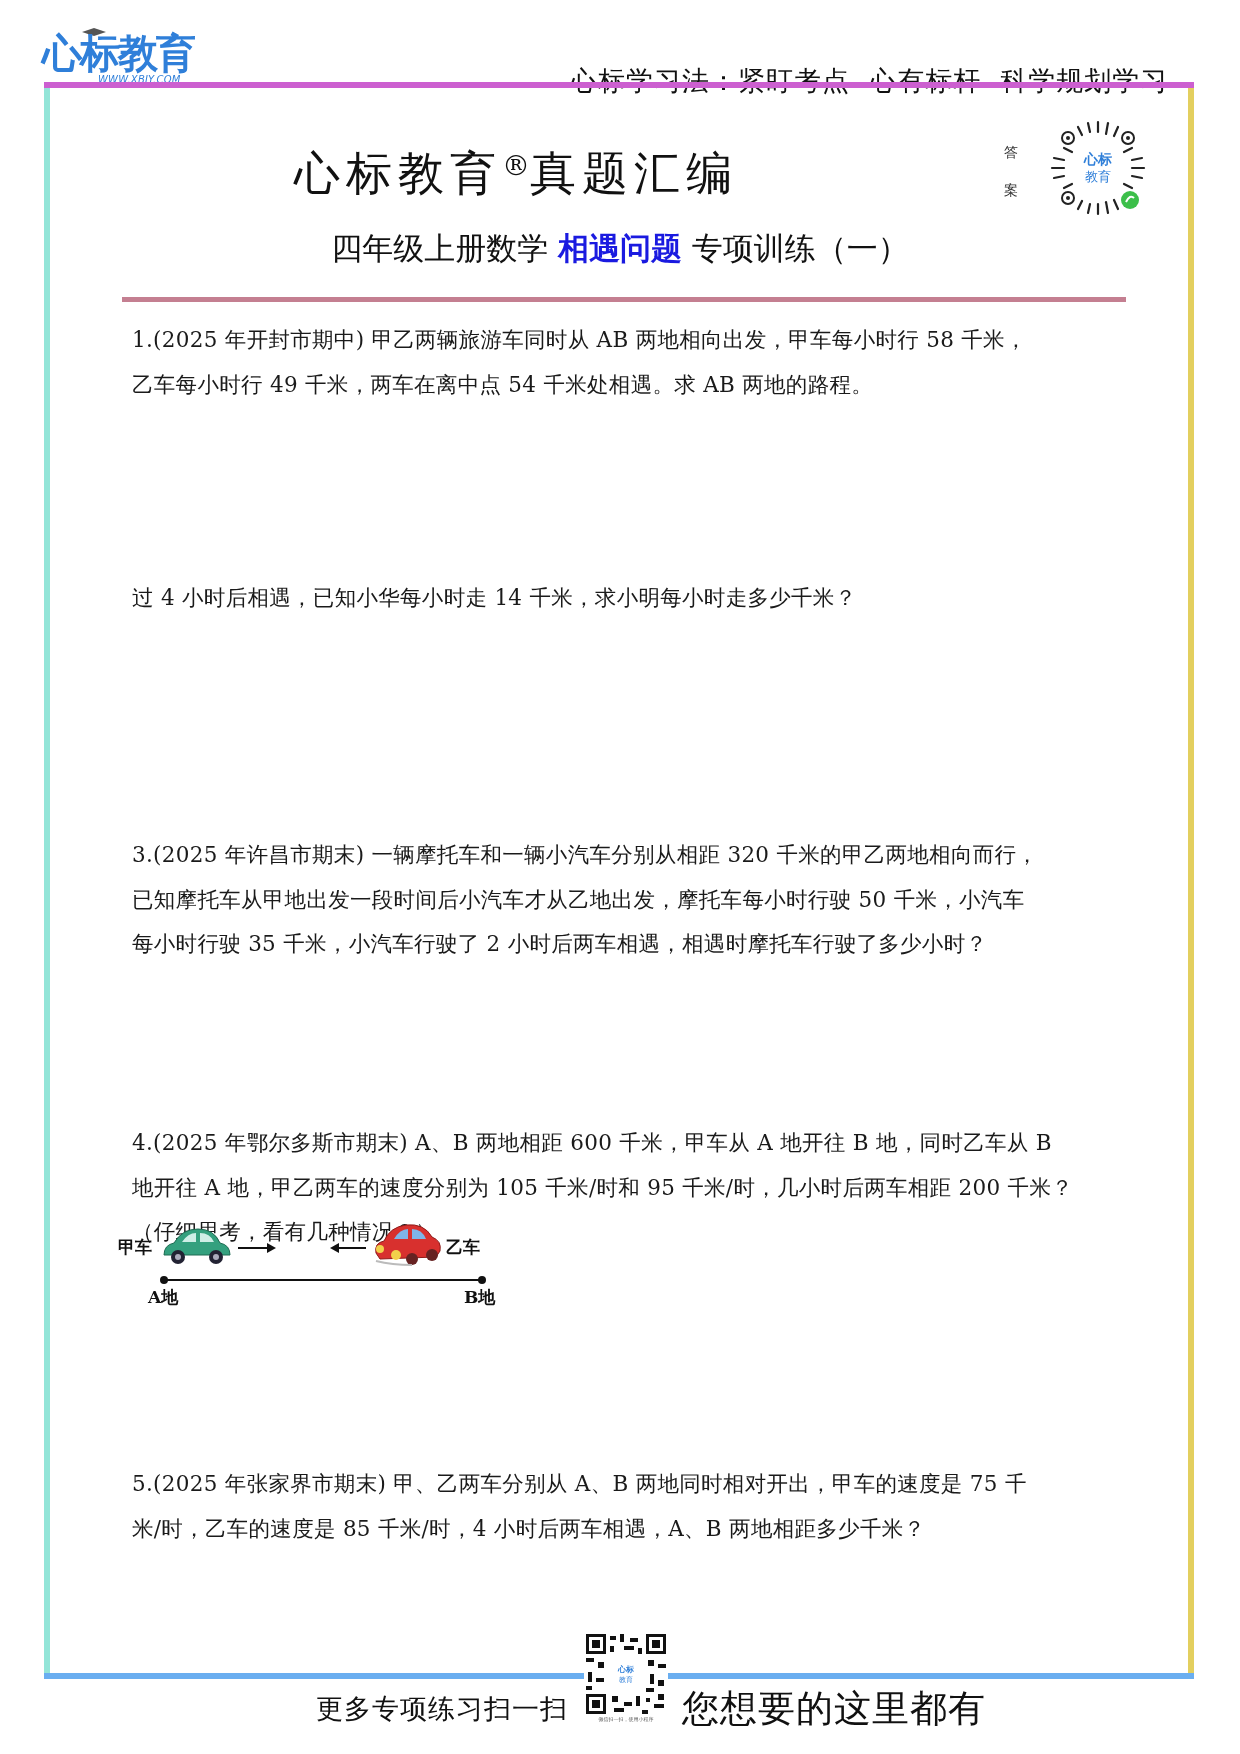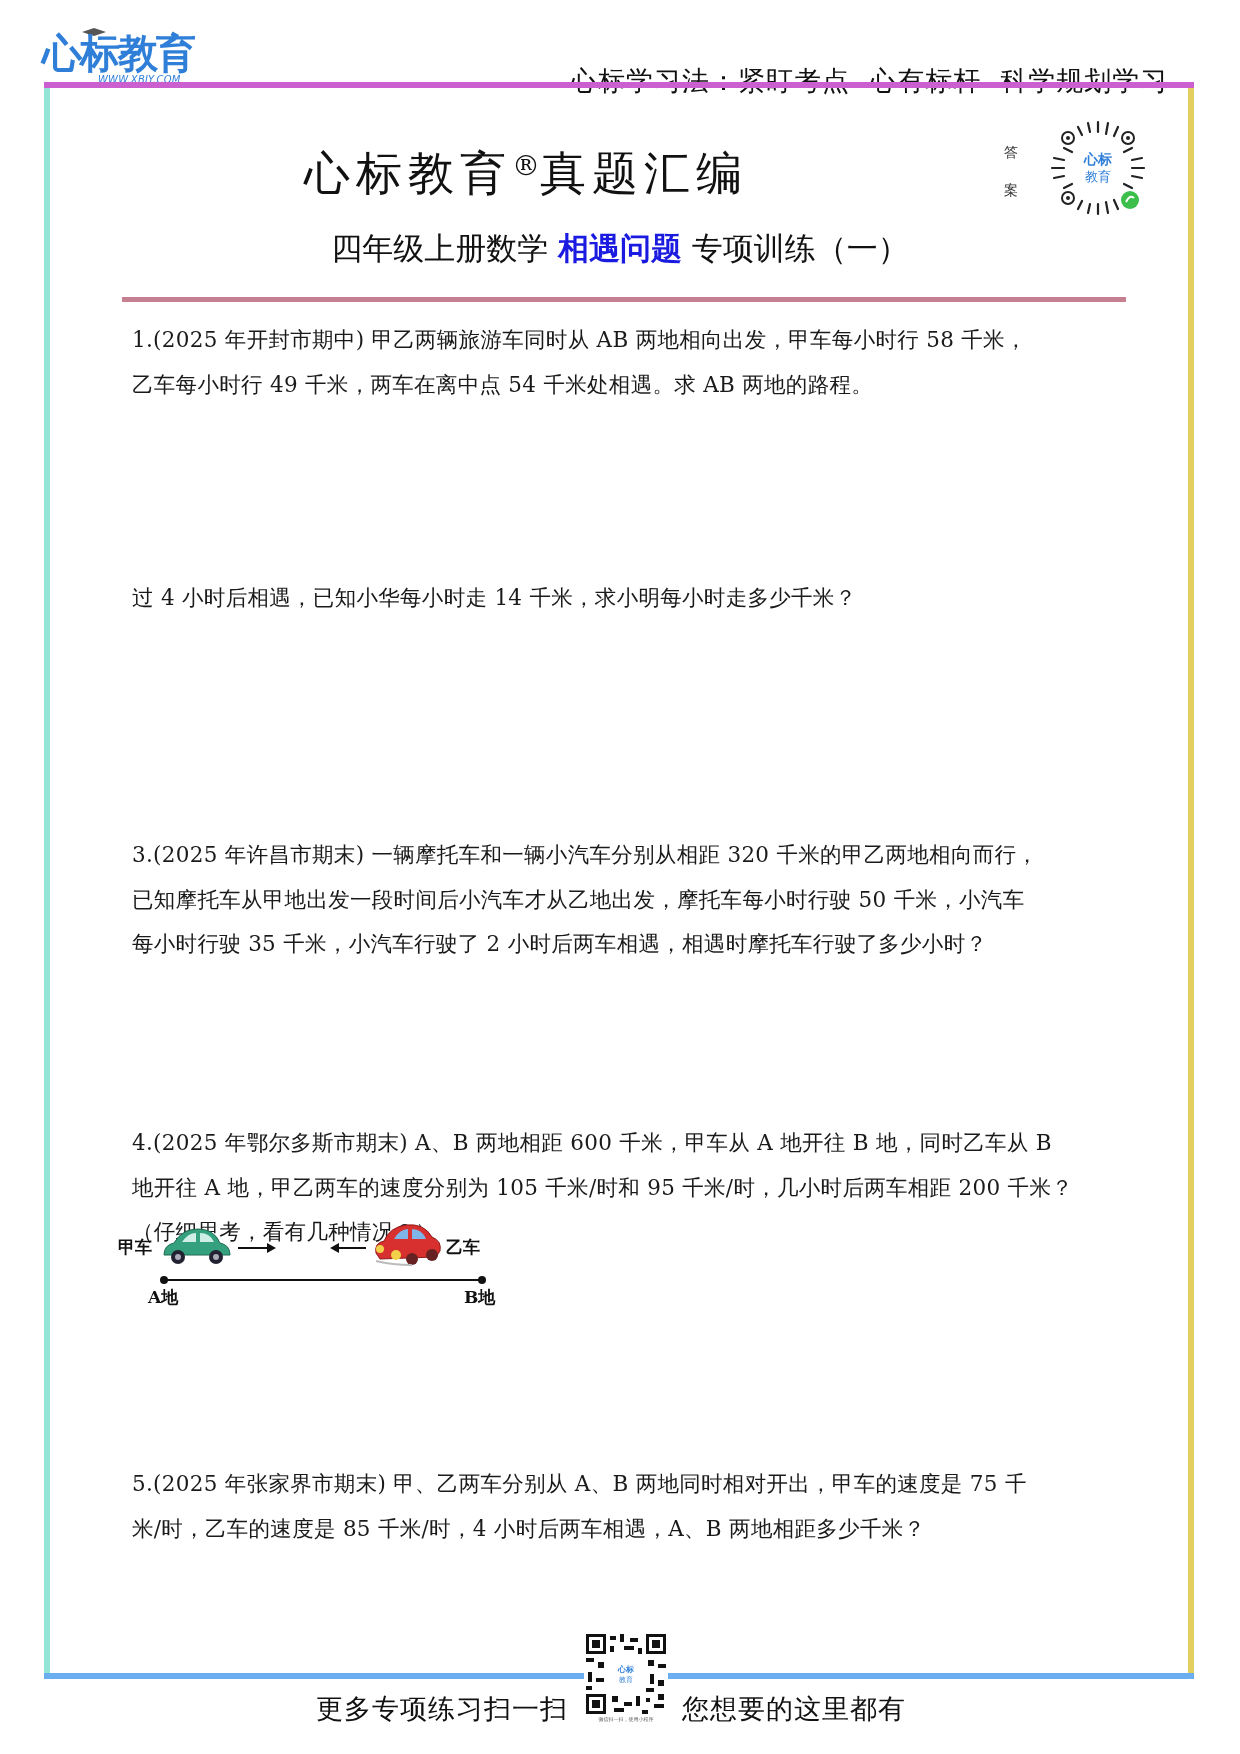--- a/index.html
+++ b/index.html
@@ -17,21 +17,21 @@
   .slogan { position: absolute; left: 570px; top: 34px; font-size: 27px; line-height: 34px;
             letter-spacing: 1px; white-space: pre; font-family: "DejaVu Serif", serif; margin-top: 30px; }
 
   
   .bar-top { position: absolute; left: 44px; top: 82px; width: 1150px; height: 6px; }
   .bar-left { position: absolute; left: 44px; top: 88px; width: 6px; height: 1585px; }
   .bar-right { position: absolute; left: 1188px; top: 88px; width: 6px; height: 1585px; }
   .bar-bottom { position: absolute; left: 44px; top: 1673px; width: 1150px; height: 6px; }
 
   
-  .main-title { position: absolute; left: 10px; width: 1032px; top: 138px; text-align: center;
+  .main-title { position: absolute; left: 0; width: 1032px; top: 138px; text-align: center;
                 font-family: "DejaVu Serif", serif; font-size: 46px; letter-spacing: 6px; line-height: 56px; }
   .main-title sup { font-size: 28px; vertical-align: 14px; letter-spacing: 0; }
   .answer-label { position: absolute; left: 1003px; top: 133px; font-family: "DejaVu Sans", sans-serif;
                   font-size: 14px; color: #333; width: 16px; line-height: 38px; text-align: center; }
   .qr-top { position: absolute; left: 1048px; top: 118px; width: 100px; height: 100px; }
   .subtitle { position: absolute; left: 0; width: 1240px; top: 228px; text-align: center;
               font-family: "DejaVu Sans", sans-serif; font-size: 31px; line-height: 40px; white-space: pre; }
   .subtitle .hl { font-weight: bold; }
   .title-rule { position: absolute; left: 122px; top: 297px; width: 1004px; height: 5px; }
 
@@ -48,21 +48,21 @@
   .diagram .arrow { position: absolute; height: 2px; background:#111; top: 22px; }
   .diagram .arrow::after { content:""; position:absolute; top:-4px; border-top:5px solid transparent;
                            border-bottom:5px solid transparent; }
   .diagram .arrow.right::after { right:-2px; border-left:9px solid #111; }
   .diagram .arrow.left::after { left:-2px; border-right:9px solid #111; }
 
   
   .footer-left { position: absolute; left: 316px; top: 1692px; font-family: "DejaVu Sans", sans-serif;
                  font-size: 27px; line-height: 34px; letter-spacing: 1px; }
   .footer-right { position: absolute; left: 682px; top: 1692px; font-family: "DejaVu Sans", sans-serif;
-                  font-size: 27px; line-height: 34px; letter-spacing: 1px; }
+                  font-size: 37px; line-height: 34px; letter-spacing: 1px; }
   .qr-bottom { position: absolute; left: 584px; top: 1632px; width: 84px; height: 94px; background:#fff; }
   .qr-caption { position: absolute; left: 0; top: 84px; width: 84px; font-size: 5px; color:#555;
                 text-align: center; font-family: "DejaVu Sans", sans-serif; white-space: nowrap; }
 </style>
 </head>
 <body>
 
 <div class="logo">
   <div class="logo-cap"></div>
   <div class="logo-main" style="color:#2f7fd9">心标教育</div>

